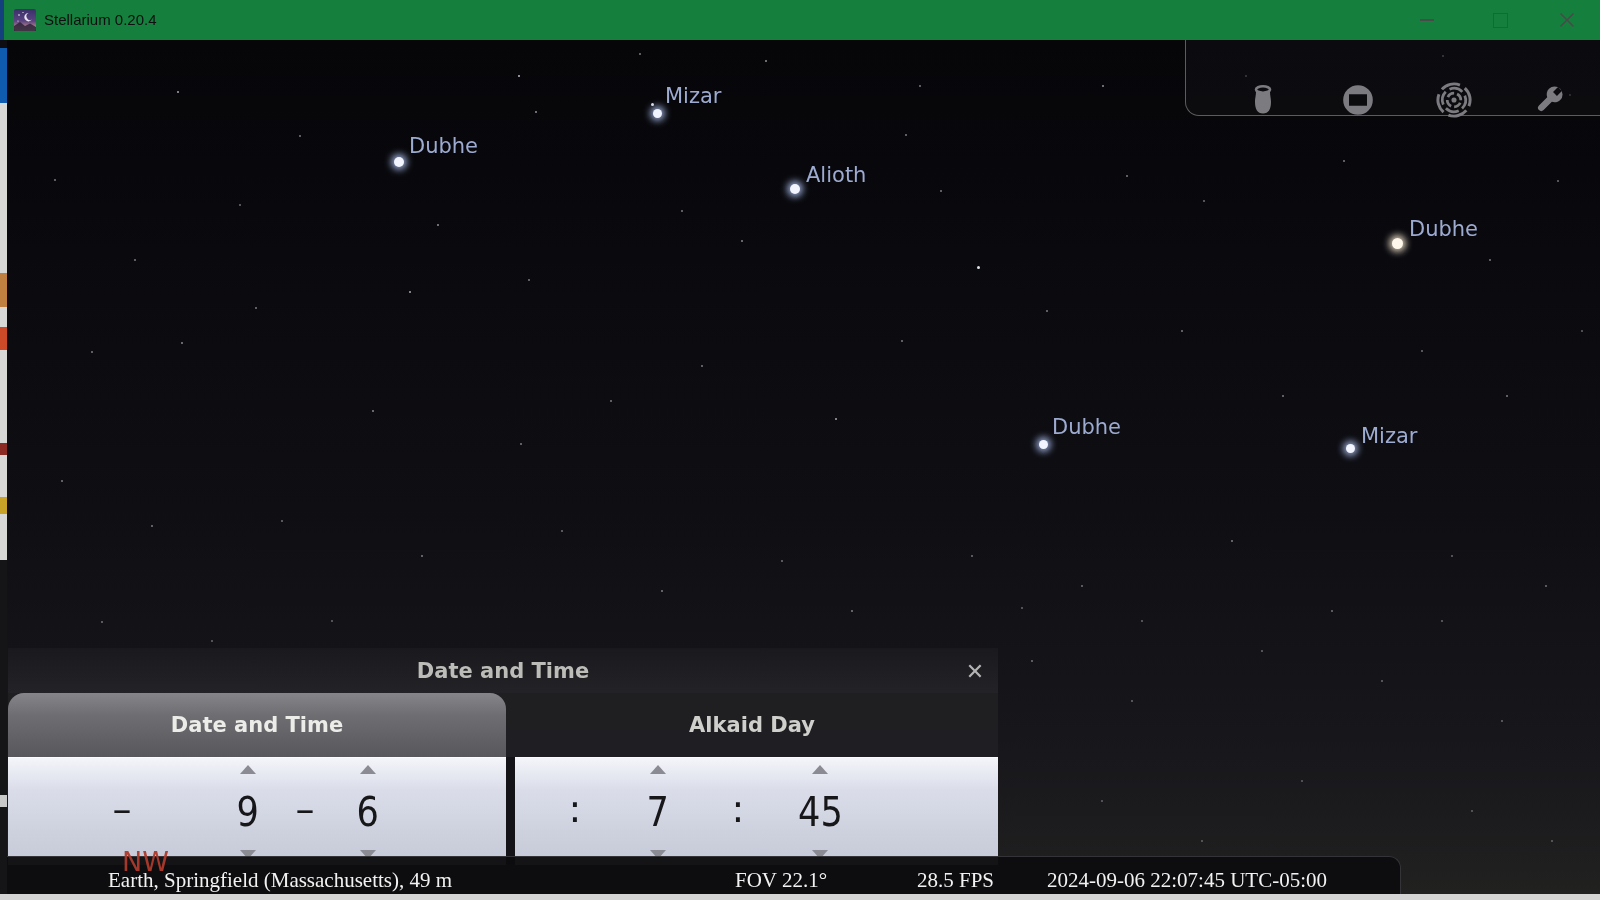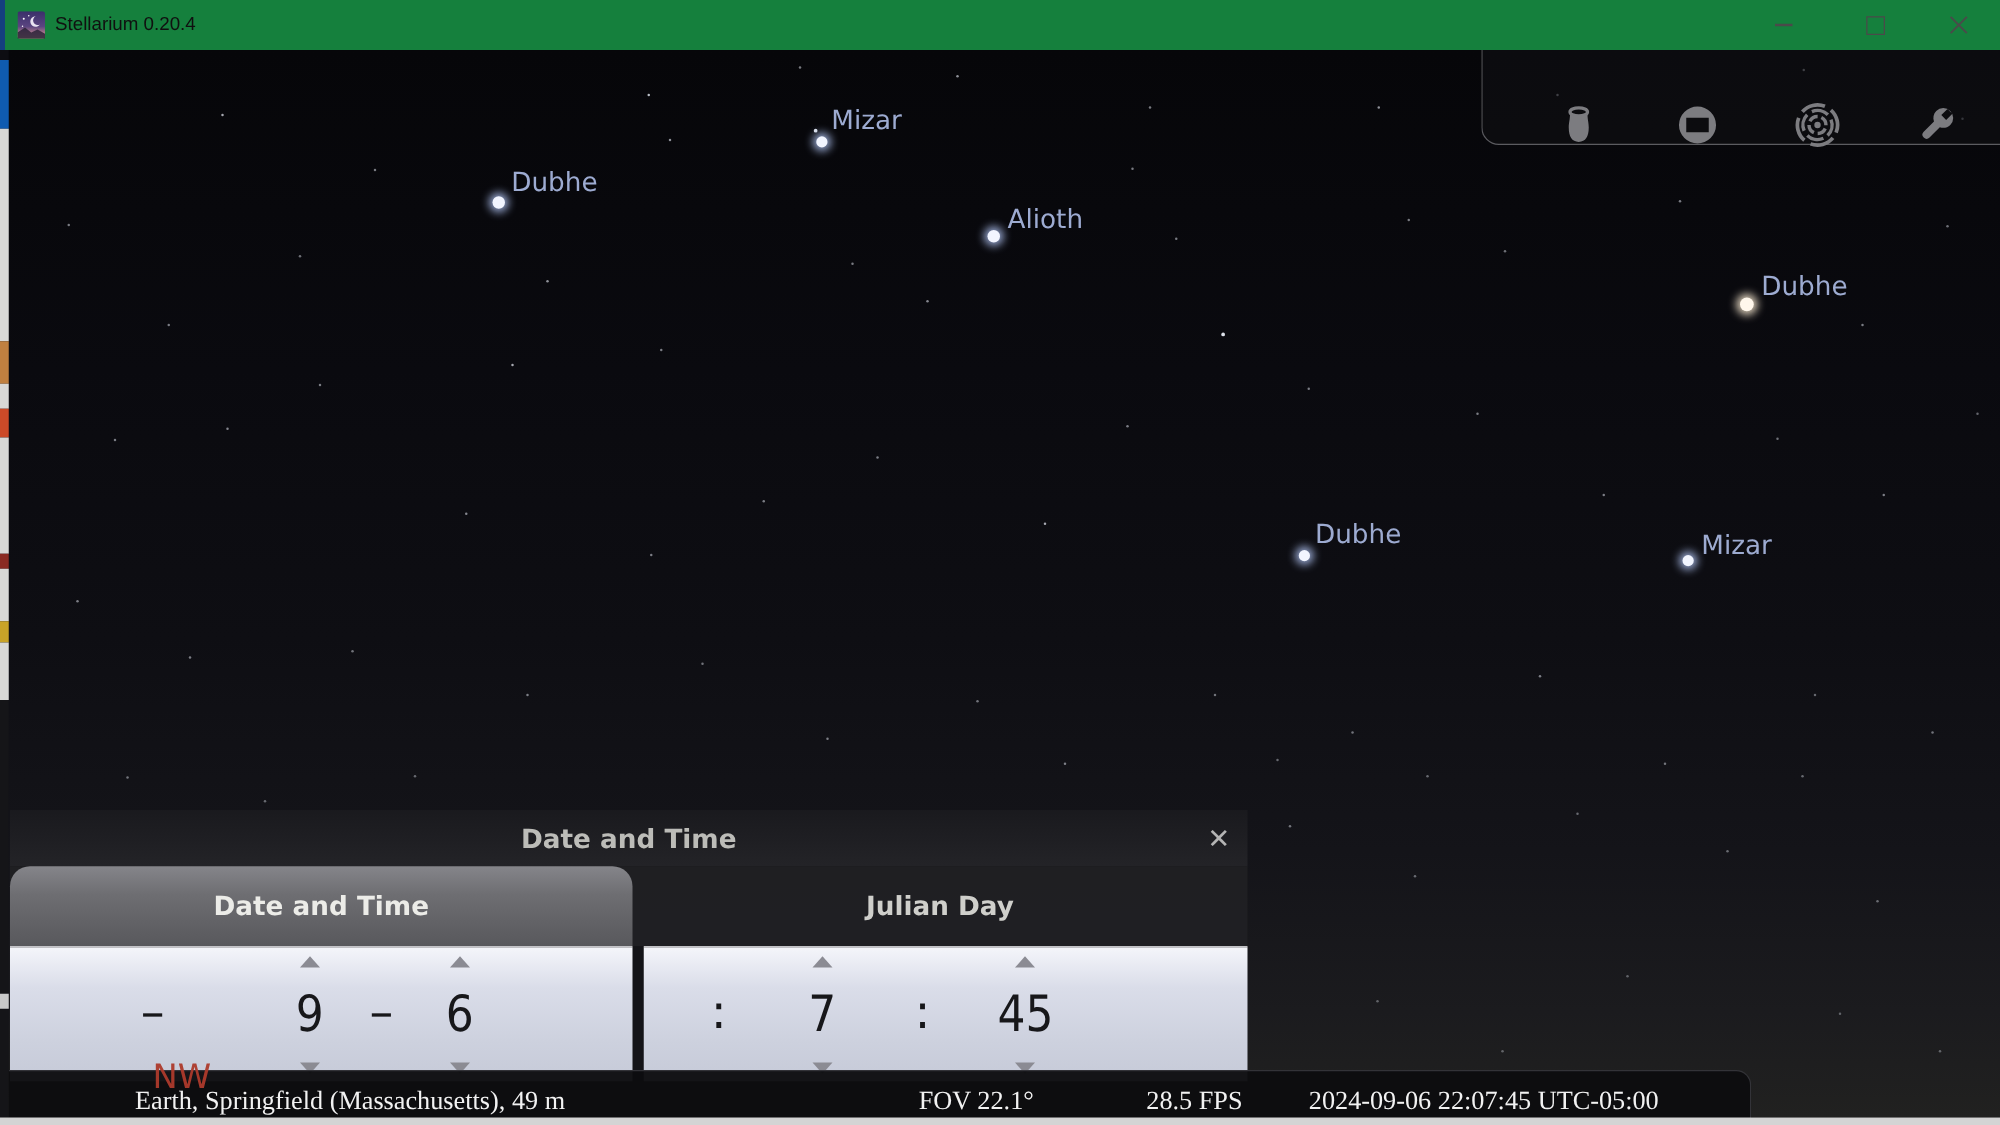--- a/index.html
+++ b/index.html
@@ -219,21 +219,21 @@
       <div class="dlg-title">Date and Time</div>
       <div class="dlg-close">
         <span>✕</span>
       </div>
     </div>
     <div class="tabs">
       <div class="tab tab-active">
         <span>Date and Time</span>
       </div>
       <div class="tab tab-inactive">
-        <span>Julian Day</span>
+        <span>Alkaid Day</span>
       </div>
     </div>
     <div class="spin-row">
       <div class="spin-panel date-panel" id="date-grid">
           <div class="spin-sep">–</div>
           <div class="spin-col">
             <div class="arr arr-up"></div>
             <div class="spin-value">9</div>
             <div class="arr arr-dn"></div>
           </div>

